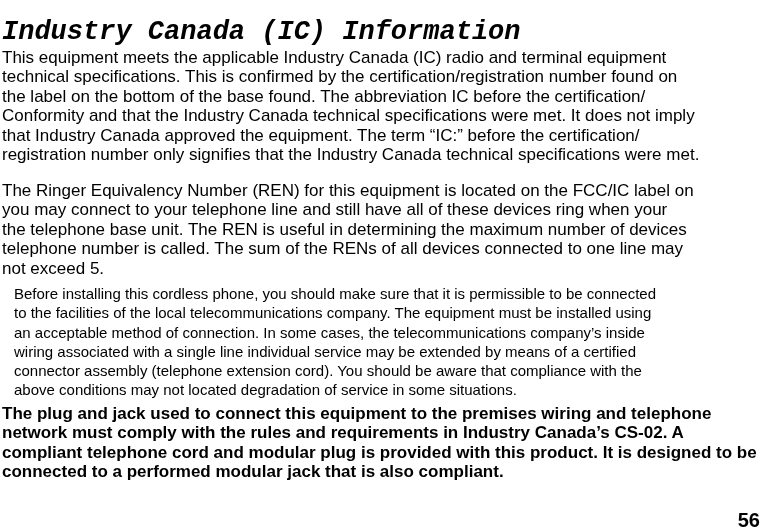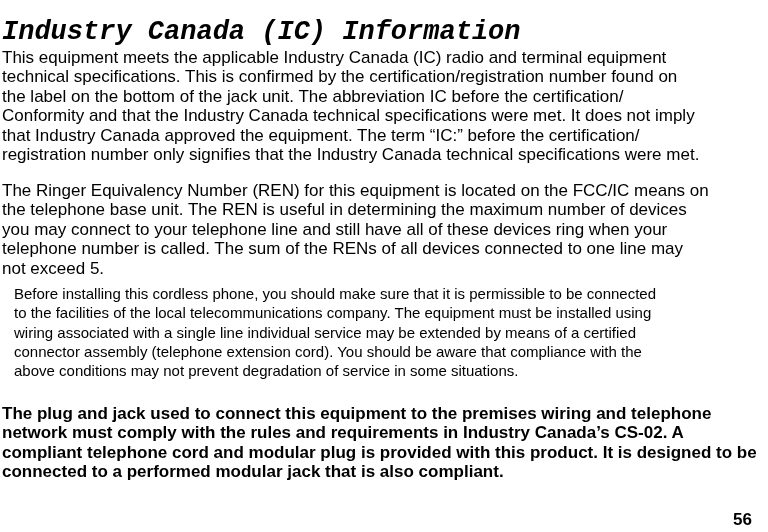--- a/index.html
+++ b/index.html
@@ -11,54 +11,55 @@
     }
     .para { position: absolute; left: 2px; font-family: "Liberation Sans", sans-serif; }
     .para .line { display: block; white-space: nowrap; }
     .p-lg { font-size: 17px; line-height: 19.4px; }
     .p-sm { font-size: 15px; line-height: 19.3px; margin-left: 12px; }
     #p1 { top: 48px; }
     #p2 { top: 181px; }
     #p3 { top: 284px; }
     #p4 { top: 404px; font-weight: bold; }
     .page-number {
-      position: absolute; right: 16px; top: 510px;
+      position: absolute; right: 8px; top: 510px;
       font-family: "Liberation Sans", sans-serif; font-weight: bold;
-      font-size: 17px; line-height: 20px;
+      font-size: 20px; line-height: 20px;
     }
   </style>
 </head>
 <body>
 
 <div>
   <h1 class="title">Industry Canada (IC) Information</h1>
 
   <div id="p1" class="para p-lg">
     <span class="line">This equipment meets the applicable Industry Canada (IC) radio and terminal equipment</span>
     <span class="line">technical specifications. This is confirmed by the certification/registration number found on</span>
-    <span class="line">the label on the bottom of the jack unit. The abbreviation IC before the certification/</span>
+    <span class="line">the label on the bottom of the base found. The abbreviation IC before the certification/</span>
     <span class="line">Conformity and that the Industry Canada technical specifications were met. It does not imply</span>
     <span class="line">that Industry Canada approved the equipment. The term “IC:” before the certification/</span>
     <span class="line">registration number only signifies that the Industry Canada technical specifications were met.</span>
   </div>
 
   <div id="p2" class="para p-lg">
-    <span class="line">The Ringer Equivalency Number (REN) for this equipment is located on the FCC/IC means on</span>
+    <span class="line">The Ringer Equivalency Number (REN) for this equipment is located on the FCC/IC label on</span>
+    <span class="line">you may connect to your telephone line and still have all of these devices ring when your</span>
     <span class="line">the telephone base unit. The REN is useful in determining the maximum number of devices</span>
-    <span class="line">you may connect to your telephone line and still have all of these devices ring when your</span>
     <span class="line">telephone number is called. The sum of the RENs of all devices connected to one line may</span>
     <span class="line">not exceed 5.</span>
   </div>
 
   <div id="p3" class="para p-sm">
     <span class="line">Before installing this cordless phone, you should make sure that it is permissible to be connected</span>
     <span class="line">to the facilities of the local telecommunications company. The equipment must be installed using</span>
+    <span class="line">an acceptable method of connection. In some cases, the telecommunications company’s inside</span>
     <span class="line">wiring associated with a single line individual service may be extended by means of a certified</span>
     <span class="line">connector assembly (telephone extension cord). You should be aware that compliance with the</span>
-    <span class="line">above conditions may not prevent degradation of service in some situations.</span>
+    <span class="line">above conditions may not located degradation of service in some situations.</span>
   </div>
 
   <div id="p4" class="para p-lg">
     <span class="line">The plug and jack used to connect this equipment to the premises wiring and telephone</span>
     <span class="line">network must comply with the rules and requirements in Industry Canada’s CS-02. A</span>
     <span class="line">compliant telephone cord and modular plug is provided with this product. It is designed to be</span>
     <span class="line">connected to a performed modular jack that is also compliant.</span>
   </div>
 
   <div class="page-number">56</div>

